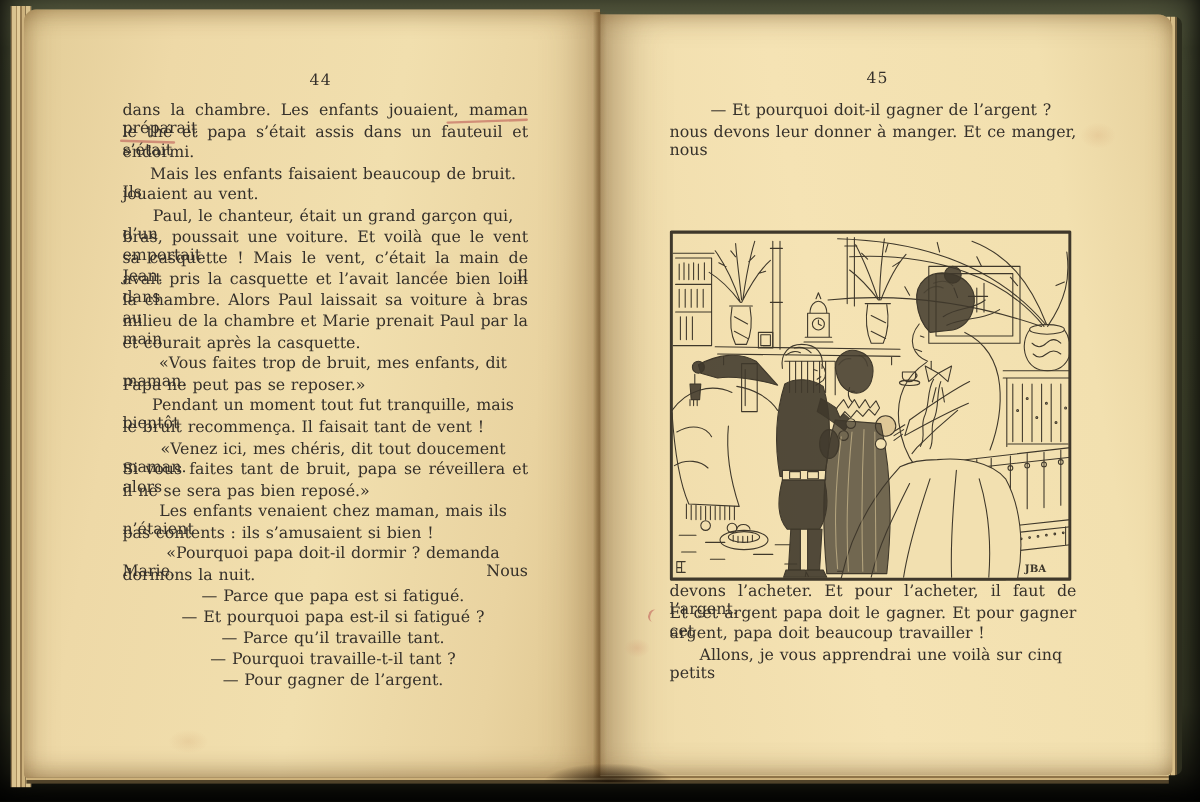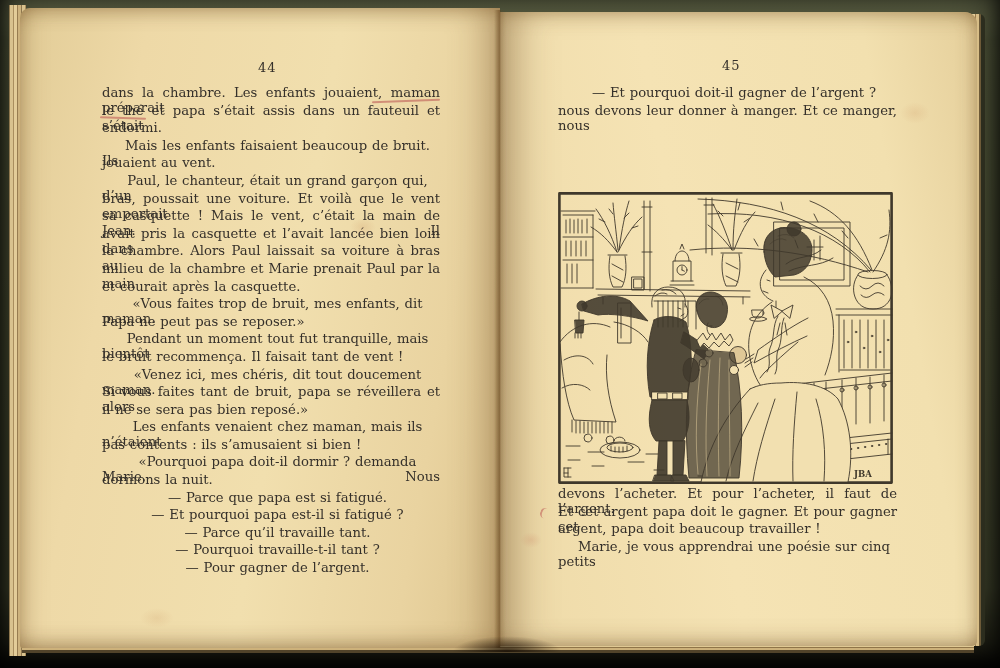--- a/index.html
+++ b/index.html
@@ -101,21 +101,21 @@
   <div class="page page-right">
     <div class="pagenum" style="left:222px;top:46px;">45</div>
     <div class="textcol" style="left:58px;top:73px;width:339px;">
         <div class="tl i">— Et pourquoi doit-il gagner de l’argent ?</div>
         <div class="tl j">nous devons leur donner à manger. Et ce manger, nous</div>
       </div>
     <div class="textcol" style="left:58px;top:474px;width:339px;">
         <div class="tl j">devons l’acheter. Et pour l’acheter, il faut de l’argent.</div>
         <div class="tl j">Et cet argent papa doit le gagner. Et pour gagner cet</div>
         <div class="tl ">argent, papa doit beaucoup travailler !</div>
-        <div class="tl i j">Marie, je vous apprendrai une poésie sur cinq petits</div>
+        <div class="tl i j">Allons, je vous apprendrai une voilà sur cinq petits</div>
       </div>
     <div class="pencil-tick" style="left:40px;top:496px;"></div>
     <div class="fox" style="left:400px;top:90px;width:30px;height:22px;background:radial-gradient(rgba(200,140,90,.18),rgba(200,140,90,0) 70%);"></div>
     <div class="fox" style="left:20px;top:520px;width:22px;height:16px;background:radial-gradient(rgba(200,120,90,.2),rgba(200,120,90,0) 70%);"></div>
 
     <div class="illus">
       <svg viewBox="0 0 335 292">
         <g stroke="#3f382b" fill="none" stroke-width=".9" stroke-linecap="round" stroke-linejoin="round">
 
           <rect x="1.4" y="1.4" width="332.2" height="289.2" stroke-width="2.6"></rect>

